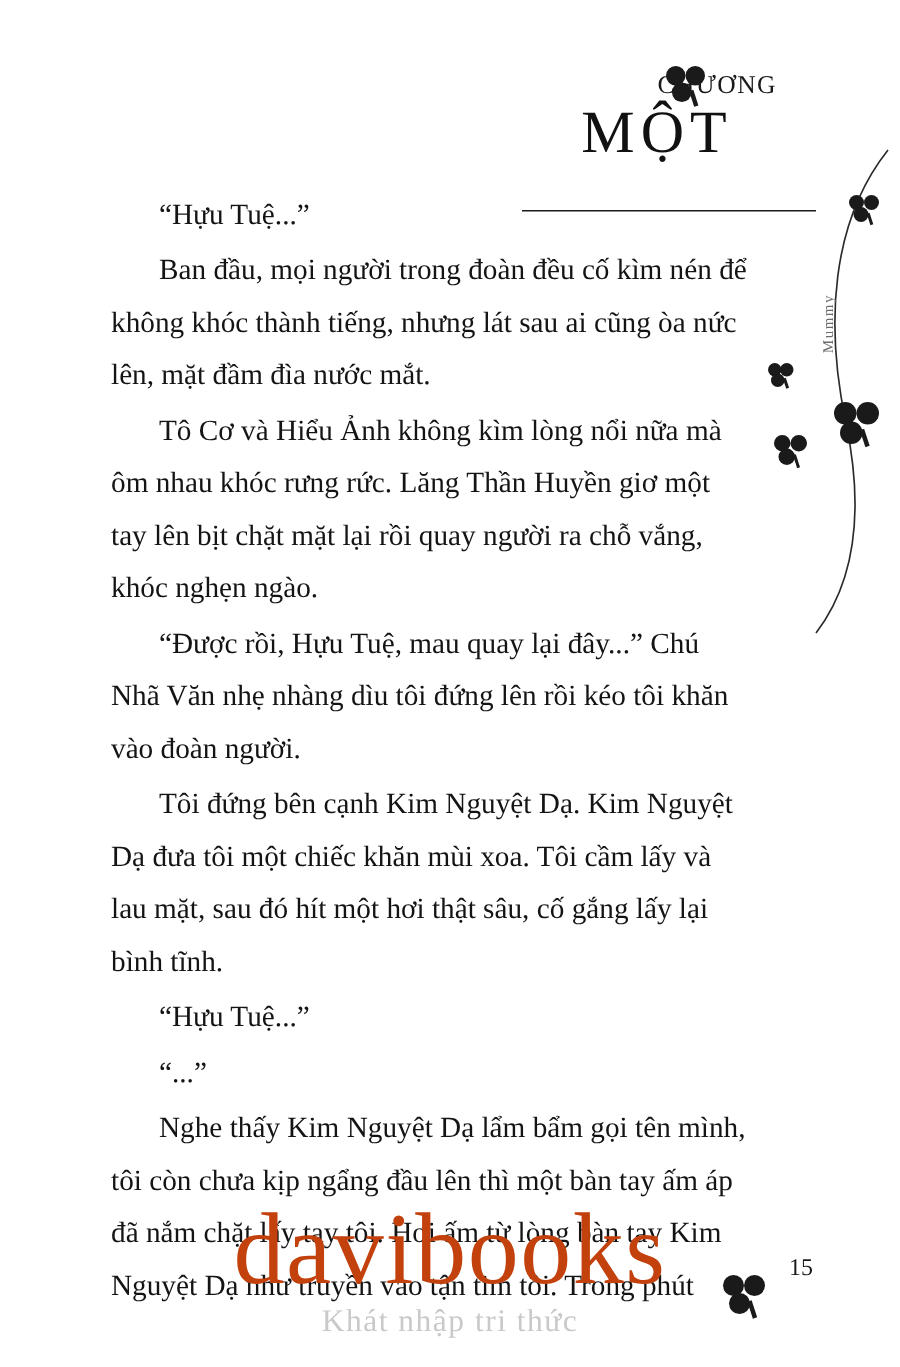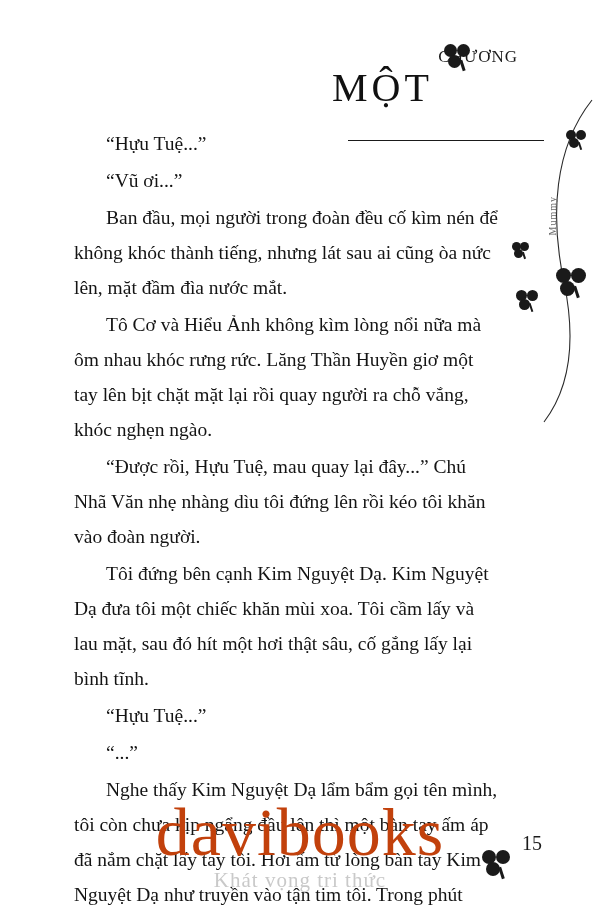--- a/index.html
+++ b/index.html
@@ -36,21 +36,21 @@
     color: #1a1a1a;
     text-align: right;
     padding-right: 34px;
     line-height: 1;
   }
   .chapter-number {
     font-family: "Liberation Serif", serif;
     font-size: 40px;
     letter-spacing: 4px;
     color: #111111;
-    text-align: left;
+    text-align: center;
     padding-right: 8px;
     margin-top: 2px;
     line-height: 1.05;
   }
   .chapter-rule {
     position: absolute;
     right: 8px;
     top: 92px;
     width: 196px;
     height: 1px;
@@ -136,21 +136,21 @@
     color: #c9c9c9;
     letter-spacing: 1px;
     margin-top: 2px;
   }
 
   .page-number {
     position: absolute;
     right: 58px;
     bottom: 56px;
     font-family: "Liberation Serif", serif;
-    font-size: 20px;
+    font-size: 16px;
     color: #1a1a1a;
   }
 </style>
 </head>
 <body>
 
 <div class="page">
 
   <div class="chapter-head">
     <div class="chapter-kicker">CHƯƠNG</div>
@@ -195,33 +195,32 @@
 
   <div class="clover" style="left:516px; top:290px; width:22px; height:22px;">
     <span class="lobe-tl" style="width:11px;height:11px;"></span>
     <span class="lobe-tr" style="width:11px;height:11px;"></span>
     <span class="lobe-bl" style="width:11px;height:11px;"></span>
     <span class="stem" style="left:14px;top:13px;width:2px;height:9px;transform:rotate(-18deg);"></span>
   </div>
 
   <div class="body-text">
     <p>“Hựu Tuệ...”</p>
-    <p>“Vũ ơi...”</p>
     <p>Ban đầu, mọi người trong đoàn đều cố kìm nén để không khóc thành tiếng, nhưng lát sau ai cũng òa nức lên, mặt đầm đìa nước mắt.</p>
     <p>Tô Cơ và Hiểu Ảnh không kìm lòng nổi nữa mà ôm nhau khóc rưng rức. Lăng Thần Huyền giơ một tay lên bịt chặt mặt lại rồi quay người ra chỗ vắng, khóc nghẹn ngào.</p>
     <p>“Được rồi, Hựu Tuệ, mau quay lại đây...” Chú Nhã Văn nhẹ nhàng dìu tôi đứng lên rồi kéo tôi khăn vào đoàn người.</p>
     <p>Tôi đứng bên cạnh Kim Nguyệt Dạ. Kim Nguyệt Dạ đưa tôi một chiếc khăn mùi xoa. Tôi cầm lấy và lau mặt, sau đó hít một hơi thật sâu, cố gắng lấy lại bình tĩnh.</p>
     <p>“Hựu Tuệ...”</p>
     <p>“...”</p>
     <p>Nghe thấy Kim Nguyệt Dạ lẩm bẩm gọi tên mình, tôi còn chưa kịp ngẩng đầu lên thì một bàn tay ấm áp đã nắm chặt lấy tay tôi. Hơi ấm từ lòng bàn tay Kim Nguyệt Dạ như truyền vào tận tim tôi. Trong phút</p>
   </div>
 
   <div class="watermark">
     <div class="watermark-main">davibooks</div>
-    <div class="watermark-sub">Khát vọng tri thức</div>
+    <div class="watermark-sub">Khát nhập tri thức</div>
   </div>
 
   <div class="clover" style="left:482px; top:850px; width:28px; height:28px;">
     <span class="lobe-tl" style="width:14px;height:14px;"></span>
     <span class="lobe-tr" style="width:14px;height:14px;"></span>
     <span class="lobe-bl" style="width:14px;height:14px;"></span>
     <span class="stem" style="left:18px;top:17px;width:3px;height:12px;transform:rotate(-18deg);"></span>
   </div>
 
   <div class="page-number">15</div>

